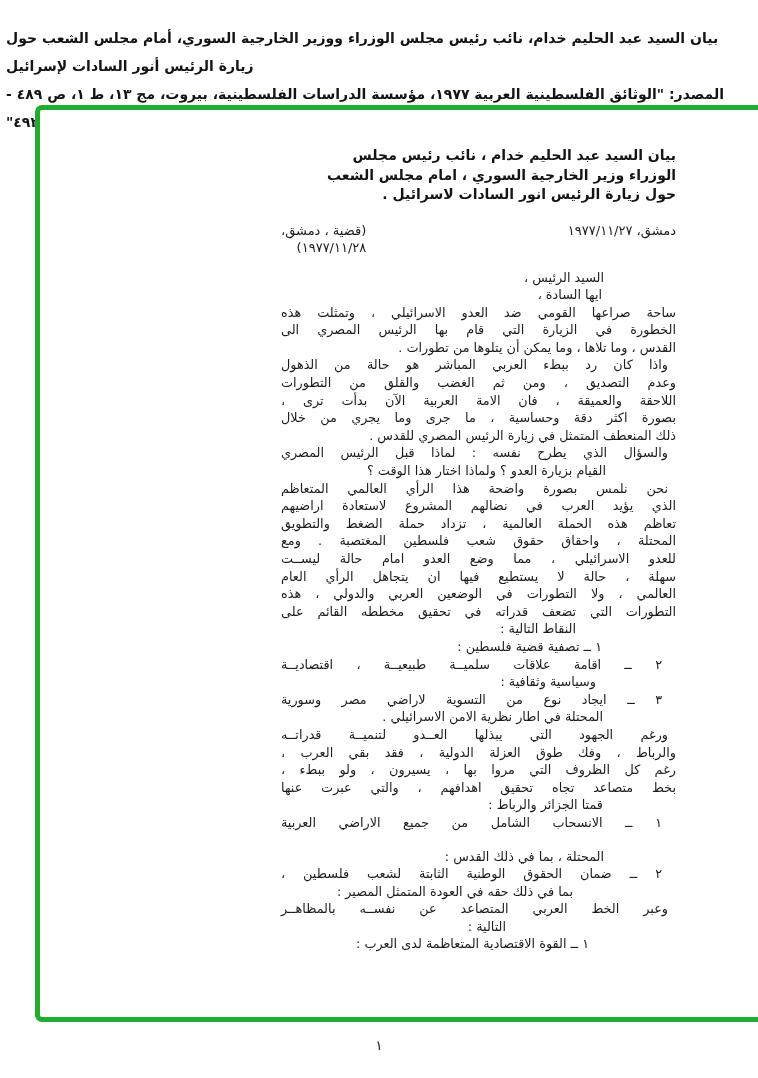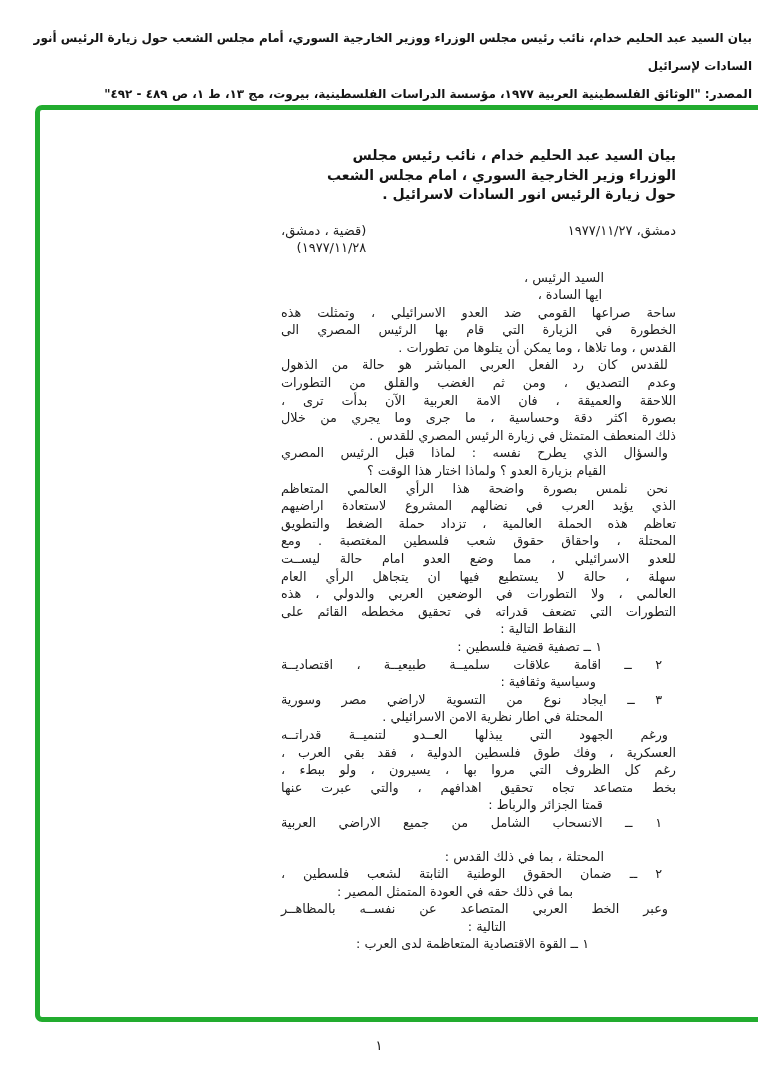--- a/index.html
+++ b/index.html
@@ -5,21 +5,21 @@
   html,body{margin:0;padding:0;background:#ffffff;}
   body{
     width:758px;height:1078px;overflow:hidden;
     font-family:"DejaVu Sans", sans-serif;color:#1c1c1c;
   }
   .page{position:relative;width:758px;height:1078px;direction:rtl;background:#fff;}
 
   
   .scan-header{
     position:absolute;top:24px;left:6px;right:6px;
-    text-align:right;font-weight:bold;font-size:12px;line-height:28px;
+    text-align:left;font-weight:bold;font-size:14px;line-height:28px;
     color:#141414;
   }
 
   
   .green-box{
     position:absolute;left:35px;top:105px;width:758px;height:917px;
     box-sizing:border-box;border:5px solid var(--green,#22ac2f);border-radius:7px;
     background:#fff;
   }
 
@@ -72,21 +72,21 @@
           <div>١٩٧٧/١١/٢٨)</div>
         </div>
       </div>
 
       <div class="doc-body">
           <div class="bline right" style="padding-right: 72px;">السيد الرئيس ،</div>
           <div class="bline right" style="padding-right: 74px;">ايها السادة ،</div>
           <div class="bline just" style="padding-right: 0px;">ساحة صراعها القومي ضد العدو الاسرائيلي ، وتمثلت هذه</div>
           <div class="bline just" style="padding-right: 0px;">الخطورة في الزيارة التي قام بها الرئيس المصري الى</div>
           <div class="bline right" style="padding-right: 0px;">القدس ، وما تلاها ، وما يمكن أن يتلوها من تطورات .</div>
-          <div class="bline just" style="padding-right: 8px;">للقدس كان رد الفعل العربي المباشر هو حالة من الذهول</div>
+          <div class="bline just" style="padding-right: 8px;">واذا كان رد ببطء العربي المباشر هو حالة من الذهول</div>
           <div class="bline just" style="padding-right: 0px;">وعدم التصديق ، ومن ثم الغضب والقلق من التطورات</div>
           <div class="bline just" style="padding-right: 0px;">اللاحقة والعميقة ، فان الامة العربية الآن بدأت ترى ،</div>
           <div class="bline just" style="padding-right: 0px;">بصورة اكثر دقة وحساسية ، ما جرى وما يجري من خلال</div>
           <div class="bline right" style="padding-right: 0px;">ذلك المنعطف المتمثل في زيارة الرئيس المصري للقدس .</div>
           <div class="bline just" style="padding-right: 8px;">والسؤال الذي يطرح نفسه :  لماذا قبل الرئيس المصري</div>
           <div class="bline right" style="padding-right: 70px;">القيام بزيارة العدو ؟ ولماذا اختار هذا الوقت ؟</div>
           <div class="bline just" style="padding-right: 8px;">نحن نلمس بصورة واضحة هذا الرأي العالمي المتعاظم</div>
           <div class="bline just" style="padding-right: 0px;">الذي يؤيد العرب في نضالهم المشروع لاستعادة اراضيهم</div>
           <div class="bline just" style="padding-right: 0px;">تعاظم هذه الحملة العالمية ، تزداد حملة الضغط والتطويق</div>
           <div class="bline just" style="padding-right: 0px;">المحتلة ، واحقاق حقوق شعب فلسطين المغتصبة . ومع</div>
@@ -94,21 +94,21 @@
           <div class="bline just" style="padding-right: 0px;">سهلة ، حالة لا يستطيع فيها ان يتجاهل الرأي العام</div>
           <div class="bline just" style="padding-right: 0px;">العالمي ، ولا التطورات في الوضعين العربي والدولي ، هذه</div>
           <div class="bline just" style="padding-right: 0px;">التطورات التي تضعف قدراته في تحقيق مخططه القائم على</div>
           <div class="bline right" style="padding-right: 100px;">النقاط التالية :</div>
           <div class="bline right" style="padding-right: 74px;">١ ــ تصفية قضية فلسطين :</div>
           <div class="bline just" style="padding-right: 14px;">٢ ــ اقامة علاقات سلميــة طبيعيــة ، اقتصاديــة</div>
           <div class="bline right" style="padding-right: 80px;">وسياسية وثقافية :</div>
           <div class="bline just" style="padding-right: 14px;">٣ ــ ايجاد نوع من التسوية لاراضي مصر وسورية</div>
           <div class="bline right" style="padding-right: 73px;">المحتلة في اطار نظرية الامن الاسرائيلي .</div>
           <div class="bline just" style="padding-right: 8px;">ورغم الجهود التي يبذلها العــدو لتنميــة قدراتــه</div>
-          <div class="bline just" style="padding-right: 0px;">العسكرية ، وفك طوق فلسطين الدولية ، فقد بقي العرب ،</div>
+          <div class="bline just" style="padding-right: 0px;">والرباط ، وفك طوق العزلة الدولية ، فقد بقي العرب ،</div>
           <div class="bline just" style="padding-right: 0px;">رغم كل الظروف التي مروا بها ، يسيرون ، ولو ببطء ،</div>
           <div class="bline just" style="padding-right: 0px;">بخط متصاعد تجاه تحقيق اهدافهم ، والتي عبرت عنها</div>
           <div class="bline right" style="padding-right: 73px;">قمتا الجزائر والرباط :</div>
           <div class="bline just" style="padding-right: 14px;">١ ــ الانسحاب الشامل من جميع الاراضي العربية</div>
           <div class="bline right" style="padding-right: 72px; margin-top: 16px;">المحتلة ، بما في ذلك القدس :</div>
           <div class="bline just" style="padding-right: 14px;">٢ ــ ضمان الحقوق الوطنية الثابتة لشعب فلسطين ،</div>
           <div class="bline right" style="padding-right: 103px;">بما في ذلك حقه في العودة المتمثل المصير :</div>
           <div class="bline just" style="padding-right: 8px;">وعبر الخط العربي المتصاعد عن نفســه بالمظاهــر</div>
           <div class="bline right" style="padding-right: 170px;">التالية :</div>
           <div class="bline right" style="padding-right: 87px;">١ ــ القوة الاقتصادية المتعاظمة لدى العرب :</div>

